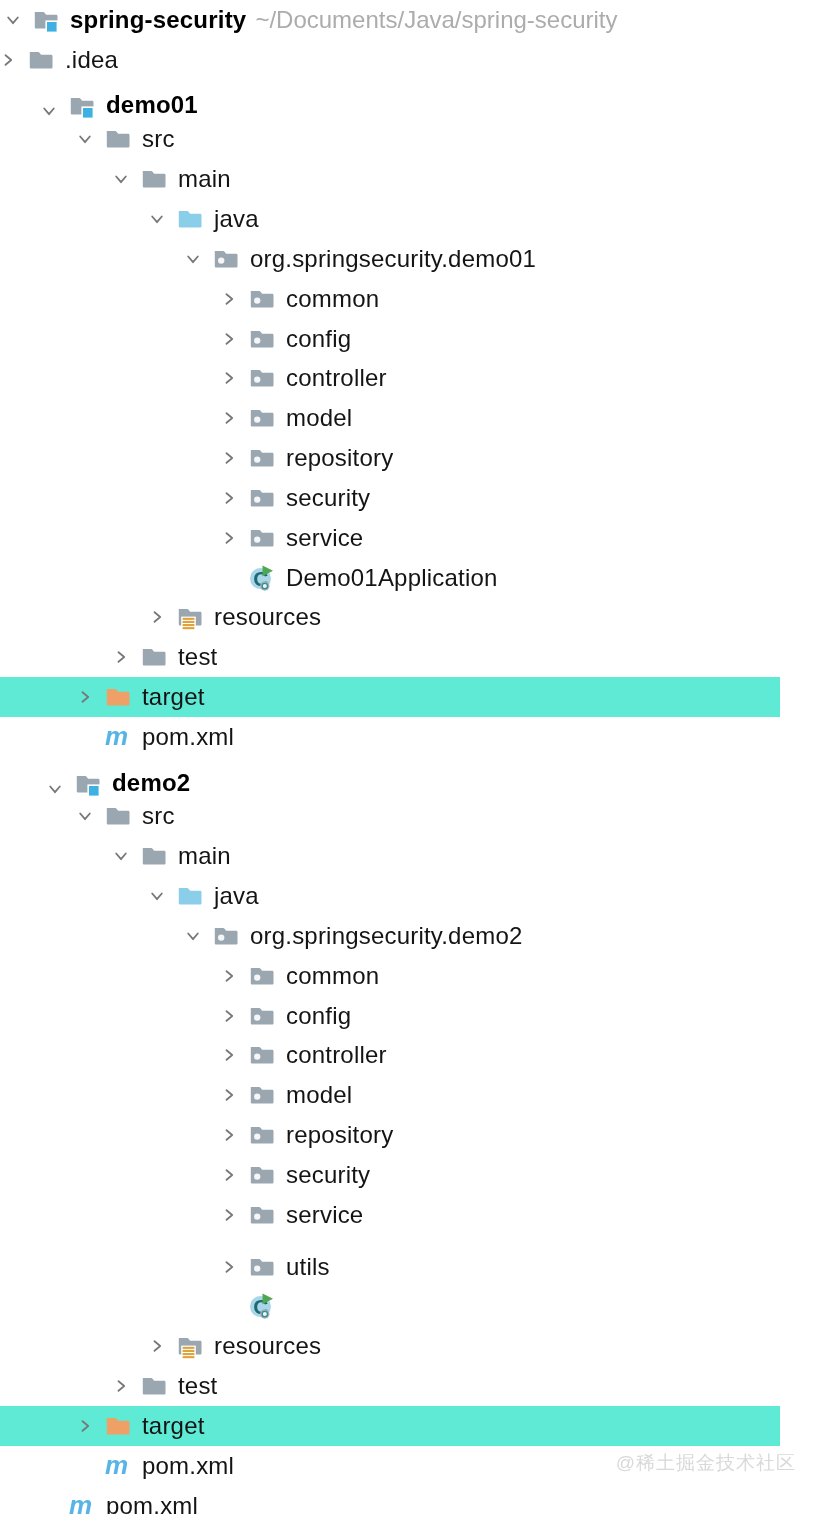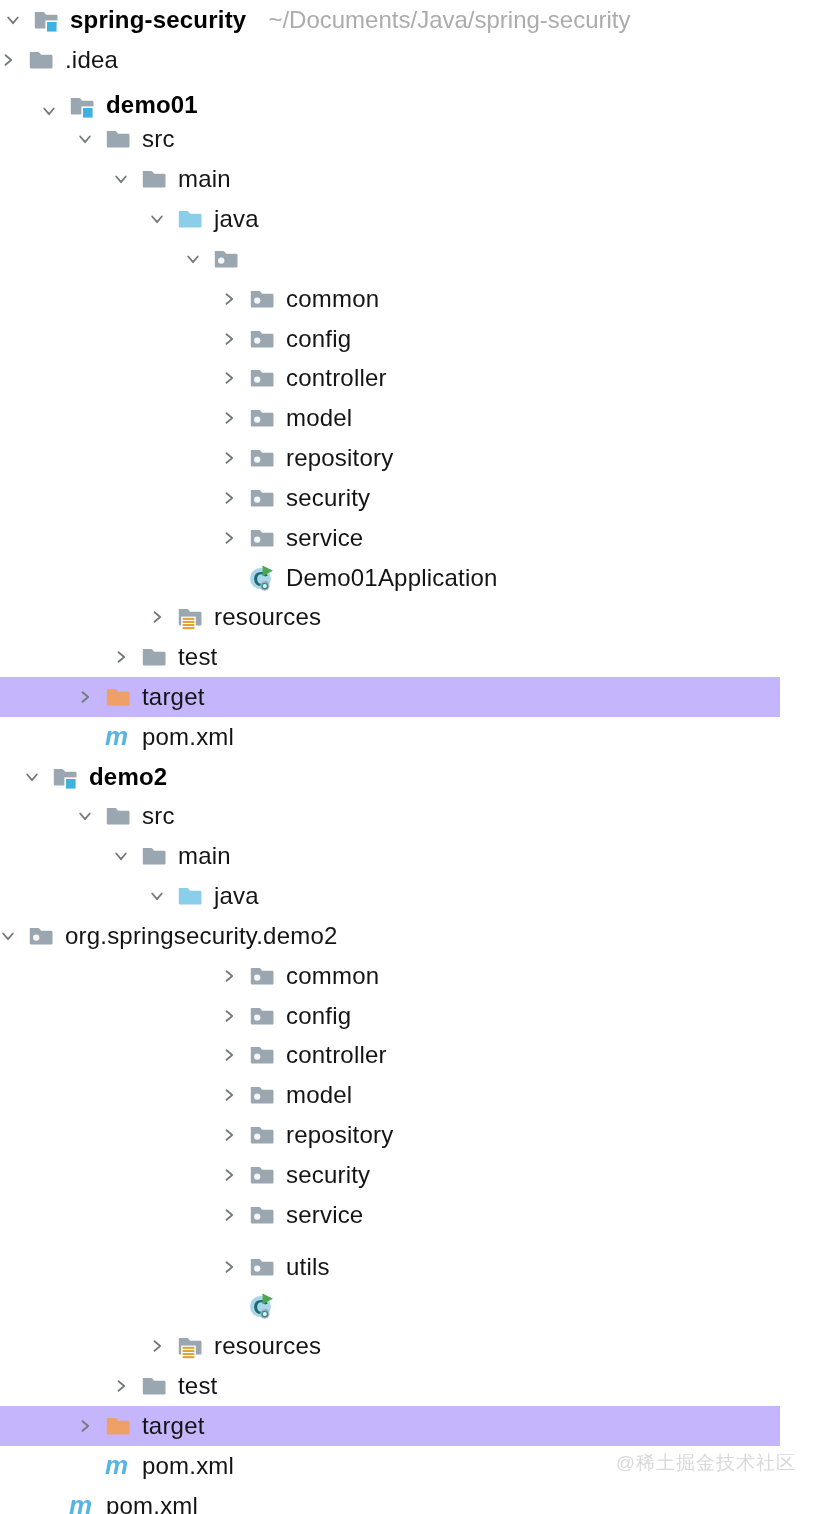--- a/index.html
+++ b/index.html
@@ -10,39 +10,39 @@
     position:relative;overflow:hidden;
   }
   .tree{position:absolute;top:0;left:0;width:780px;}
   .row{
     height:39.84px;
     display:flex;align-items:center;
     box-sizing:border-box;
     white-space:nowrap;
     cursor:default;
   }
-  .row.highlight{background:#c4b5fd;}
+  .row.highlight{background:#5eead4;}
   .chev{
     width:16px;height:16px;flex:0 0 16px;
     margin-right:12px;
     display:inline-flex;align-items:center;justify-content:center;
   }
   .icon{
     width:26px;height:26px;flex:0 0 26px;
     margin-right:11px;
     display:inline-flex;align-items:center;justify-content:center;
     overflow:visible;
   }
   .icon svg{overflow:visible;}
   .label{
     font-size:24px;color:#141414;letter-spacing:.2px;
   }
   .label.bold{font-weight:700;color:#000;}
   .suffix{
-    font-size:24px;color:#ACACAC;margin-left:22px;font-weight:400;
+    font-size:24px;color:#ACACAC;margin-left:9px;font-weight:400;
   }
   .watermark{
     position:absolute;right:24px;bottom:38px;
     font-size:19px;color:#D9D9D9;letter-spacing:1px;
     user-select:none;
   }
 </style>
 </head>
 <body>
 
@@ -138,20 +138,21 @@
         <svg width="16" height="16" viewBox="0 0 16 16">
           <polyline points="3.2,5.5 8,11.2 12.8,5.5" fill="none" stroke="#75797C" stroke-width="1.8" stroke-linecap="round" stroke-linejoin="round"></polyline>
         </svg>
       </span>
     <span class="icon">
         <svg width="26" height="26" viewBox="0 0 26 26">
           <path d="M1.8 5.1h8.4c.5 0 1 .2 1.3.6l1.6 2h10.1c.7 0 1.3.6 1.3 1.3v11.2c0 .7-.6 1.3-1.3 1.3H3.1c-.7 0-1.3-.6-1.3-1.3V5.1z" fill="#9AA6B0"></path>
           <circle cx="8.2" cy="14.6" r="3.2" fill="#F4F6F7"></circle>
         </svg>
       </span>
+    <span class="label">org.springsecurity.demo01</span>
 
   </div>
     <div class="row" style="padding-left: 221px;">
     <span class="chev">
         <svg width="16" height="16" viewBox="0 0 16 16">
           <polyline points="5.5,3.2 11.2,8 5.5,12.8" fill="none" stroke="#75797C" stroke-width="1.8" stroke-linecap="round" stroke-linejoin="round"></polyline>
         </svg>
       </span>
     <span class="icon">
         <svg width="26" height="26" viewBox="0 0 26 26">
@@ -317,21 +318,21 @@
     <div class="row" style="padding-left: 77px;">
     <span class="chev"></span>
     <span class="icon">
         <svg width="26" height="26" viewBox="0 0 26 26">
           <text x="0" y="21" font-size="26" font-style="italic" font-weight="bold" fill="#57B5E5" font-family="Liberation Sans, sans-serif">m</text>
         </svg>
       </span>
     <span class="label">pom.xml</span>
 
   </div>
-    <div class="row" style="padding-left: 24px;">
+    <div class="row" style="padding-left: 47px; align-items: flex-end;">
     <span class="chev">
         <svg width="16" height="16" viewBox="0 0 16 16">
           <polyline points="3.2,5.5 8,11.2 12.8,5.5" fill="none" stroke="#75797C" stroke-width="1.8" stroke-linecap="round" stroke-linejoin="round"></polyline>
         </svg>
       </span>
     <span class="icon">
         <svg width="26" height="26" viewBox="0 0 26 26">
           <path d="M1.8 5.1h8.4c.5 0 1 .2 1.3.6l1.6 2h10.1c.7 0 1.3.6 1.3 1.3v11.2c0 .7-.6 1.3-1.3 1.3H3.1c-.7 0-1.3-.6-1.3-1.3V5.1z" fill="#9AA6B0"></path>
           <rect x="13.2" y="14.2" width="11.2" height="11.2" fill="#3EB1E2" stroke="#ffffff" stroke-width="1.6"></rect>
         </svg>
@@ -374,21 +375,21 @@
         </svg>
       </span>
     <span class="icon">
         <svg width="26" height="26" viewBox="0 0 26 26">
           <path d="M1.8 5.1h8.4c.5 0 1 .2 1.3.6l1.6 2h10.1c.7 0 1.3.6 1.3 1.3v11.2c0 .7-.6 1.3-1.3 1.3H3.1c-.7 0-1.3-.6-1.3-1.3V5.1z" fill="#8BCEE9"></path>
         </svg>
       </span>
     <span class="label">java</span>
 
   </div>
-    <div class="row" style="">
+    <div class="row" style="padding-left: 185px;">
     <span class="chev">
         <svg width="16" height="16" viewBox="0 0 16 16">
           <polyline points="3.2,5.5 8,11.2 12.8,5.5" fill="none" stroke="#75797C" stroke-width="1.8" stroke-linecap="round" stroke-linejoin="round"></polyline>
         </svg>
       </span>
     <span class="icon">
         <svg width="26" height="26" viewBox="0 0 26 26">
           <path d="M1.8 5.1h8.4c.5 0 1 .2 1.3.6l1.6 2h10.1c.7 0 1.3.6 1.3 1.3v11.2c0 .7-.6 1.3-1.3 1.3H3.1c-.7 0-1.3-.6-1.3-1.3V5.1z" fill="#9AA6B0"></path>
           <circle cx="8.2" cy="14.6" r="3.2" fill="#F4F6F7"></circle>
         </svg>

